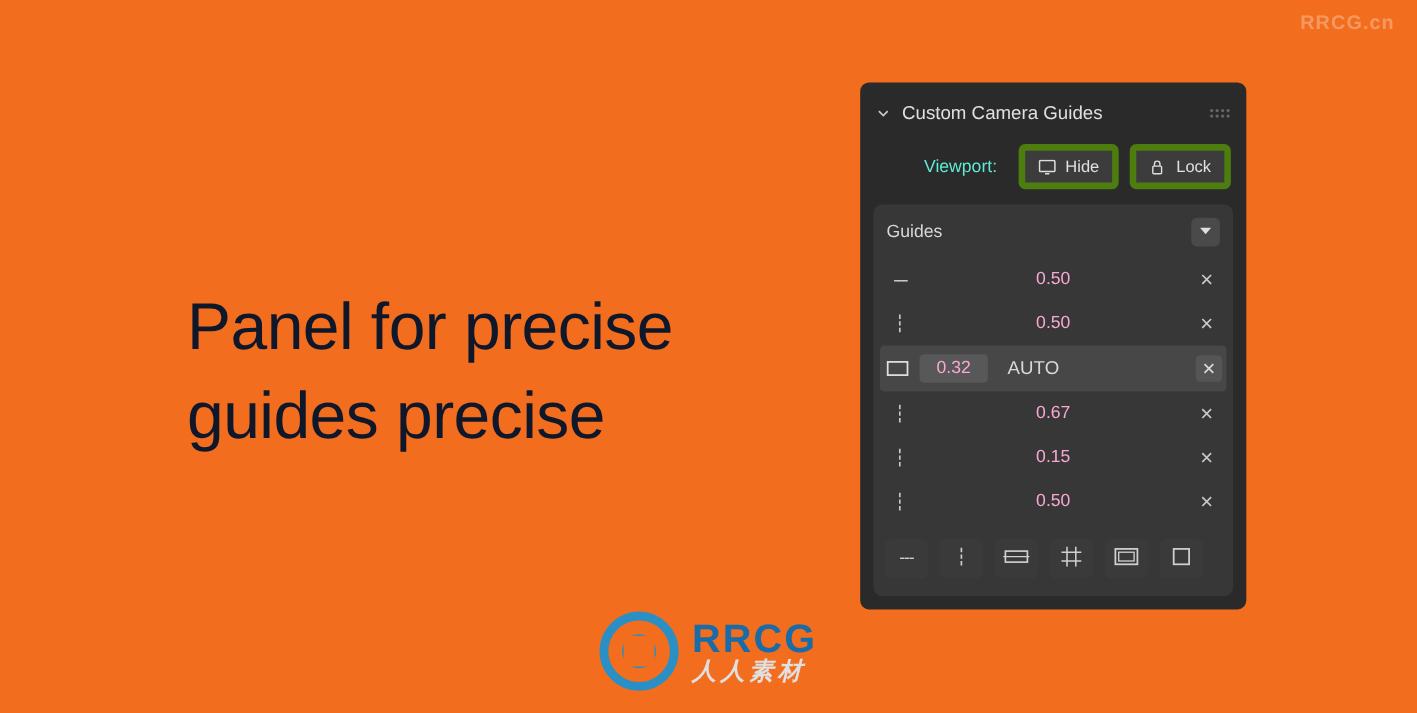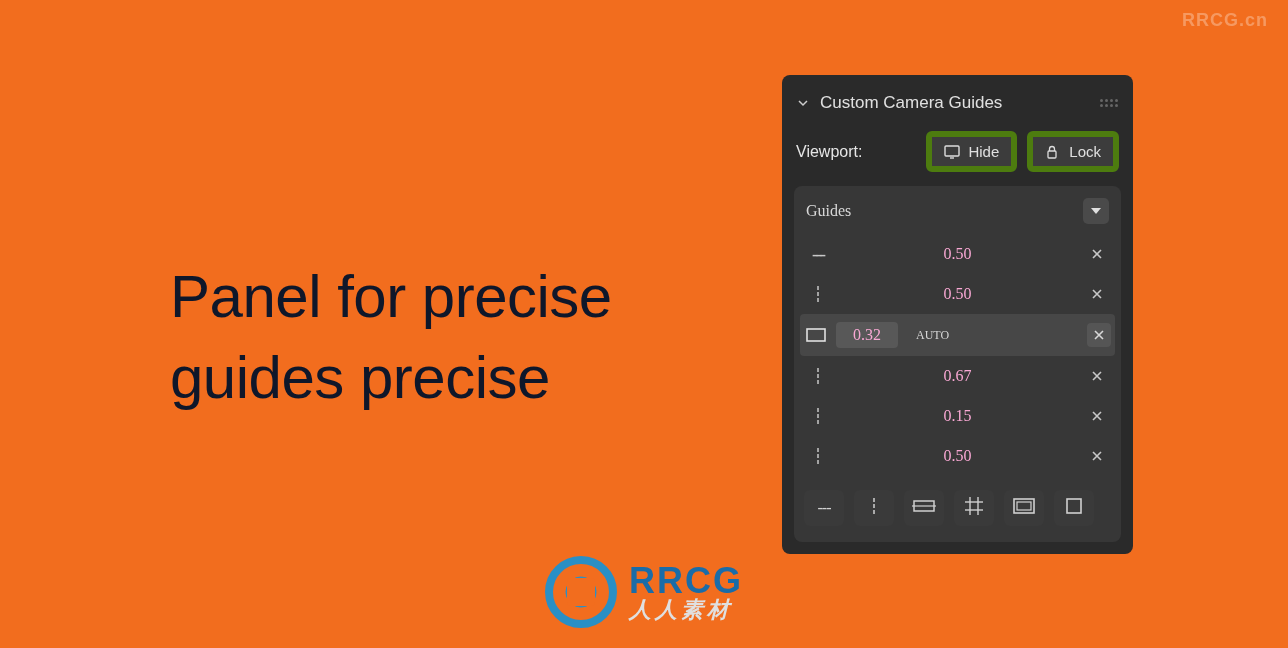--- a/index.html
+++ b/index.html
@@ -149,21 +149,22 @@
     }
     
     .viewport-row {
       display: flex;
       align-items: center;
       gap: 10px;
       padding: 4px 2px 14px 2px;
     }
     
     .viewport-label {
-      color: #e5e5e5;
+      color: #5eead4;
+      margin-left: 44px;
     }
     
     .vp-btn {
       background: #3c3c3c;
       border: 6px solid #4d7c0f;
       border-radius: 6px;
       padding: 6px 12px;
       color: #e0e0e0;
       display: flex;
       align-items: center;
@@ -175,21 +176,20 @@
     .vp-icon {
       width: 16px;
       height: 14px;
       display: inline-flex;
     }
     
     .guides-container {
       background: #373737;
       border-radius: 8px;
       padding: 10px 10px 14px;
-      font-family: Liberation Serif, serif;
     }
     
     .guides-header {
       display: flex;
       align-items: center;
       justify-content: space-between;
       padding: 2px 2px 10px;
     }
     
     .guides-title {
@@ -245,21 +245,21 @@
     .guide-value.boxed {
       background: #585858;
       border-radius: 4px;
       padding: 4px 12px;
       flex: 0 0 auto;
       min-width: 62px;
     }
     
     .guide-auto {
       color: #d8d8d8;
-      font-size: 12px;
+      font-size: 17px;
       padding: 0 10px;
     }
     
     .guide-delete {
       width: 24px;
       height: 24px;
       display: flex;
       align-items: center;
       justify-content: center;
       color: #c8c8c8;

